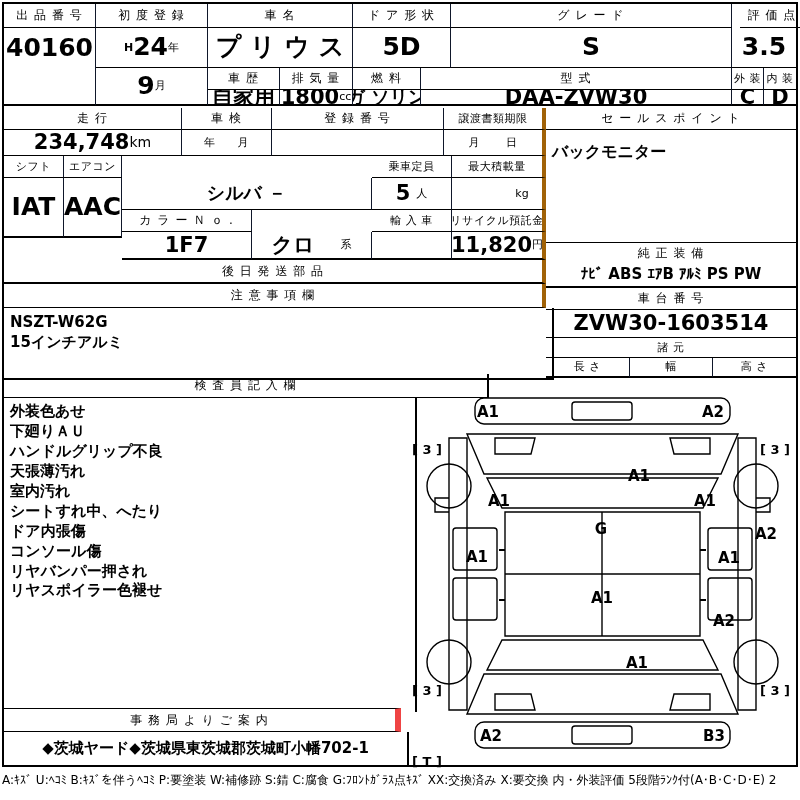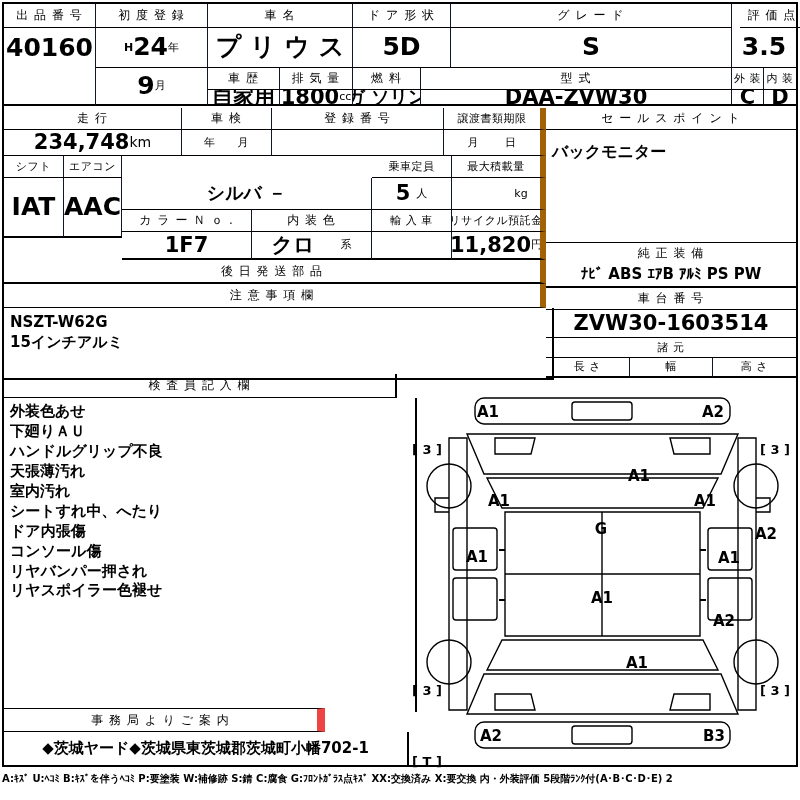--- a/index.html
+++ b/index.html
@@ -36,21 +36,21 @@
     align-items: center;
     justify-content: center;
     overflow: hidden;
     line-height: 1.05;
     white-space: nowrap;
   }
   .bt { border-top: 1px solid #000; }
   .bb { border-bottom: 1px solid #000; }
   .br { border-right: 1px solid #0f172a; }
   .bb2 { border-bottom: 2px solid #000; }
-  .br2 { border-right: 6px solid #a16207; }
+  .br2 { border-right: 4px solid #a16207; }
   .lbl { font-size: 12px; letter-spacing: 1px; }
   .lbl-sm { font-size: 11px; letter-spacing: 0.5px; }
   .val { font-size: 21px; font-weight: bold; }
   .val-lg { font-size: 25px; font-weight: bold; }
   .val-md { font-size: 18px; font-weight: bold; }
   .left { justify-content: flex-start; padding-left: 6px; }
   .sub { font-size: 11px; font-weight: normal; }
   .sup { font-size: 11px; font-weight: bold; vertical-align: super; }
 
   
@@ -78,24 +78,23 @@
     font-weight: bold;
     line-height: 1.35;
     white-space: nowrap;
   }
 
   .footer-legend {
     position: absolute;
     left: 2px;
     top: 772px;
     width: 796px;
-    font-size: 10px;
+    font-size: 12px;
     letter-spacing: 0px;
     white-space: nowrap;
-    font-weight: bold;
   }
 
   .diagram {
     position: absolute;
     left: 409px;
     top: 378px;
     width: 387px;
     height: 293px;
   }
   .dlabel {
@@ -188,21 +187,20 @@
   <div class="cell br bb2 val-lg" style="left:64px; top:178px; width:58px;  height:60px;">AAC</div>
   <div class="cell br bb" style="left:372px;top:178px; width:80px;  height:32px;">
     <span class="val">5</span>
     <span class="sub" style="margin-left:6px;">人</span>
   </div>
   <div class="cell br2 bb" style="left:452px;top:178px; width:94px;  height:32px;">
     <span class="sub" style="margin-left:50px;">kg</span>
   </div>
 
   <div class="cell lbl br bb" style="left:122px;top:210px; width:130px; height:22px;">カ ラ ー Ｎ ｏ .</div>
-  <div class="cell lbl br bb" style="left:252px;top:210px; width:120px; height:22px;">内 装 色</div>
   <div class="cell lbl-sm br bb" style="left:372px;top:210px; width:80px;  height:22px;">輸 入 車</div>
   <div class="cell lbl-sm br2 bb" style="left:452px;top:210px; width:94px;  height:22px;">リサイクル預託金</div>
 
   <div class="cell br bb2 val" style="left:122px;top:232px; width:130px; height:28px;">1F7</div>
   <div class="cell br bb2" style="left:252px;top:232px; width:120px; height:28px;">
     <span class="val">クロ</span>
     <span class="sub" style="margin-left:26px;">系</span>
   </div>
   <div class="cell br bb2" style="left:372px;top:232px; width:80px;  height:28px;"></div>
   <div class="cell br2 bb2" style="left:452px;top:232px; width:94px;  height:28px;">
@@ -221,35 +219,35 @@
     <div>15インチアルミ</div>
   </div>
 
   <div class="cell lbl bb" style="left:546px;top:288px; width:250px; height:22px;">車 台 番 号</div>
   <div class="cell bb val" style="left:546px;top:310px; width:250px; height:28px;">ZVW30-1603514</div>
   <div class="cell lbl-sm bb" style="left:546px;top:338px; width:250px; height:20px;">諸  元</div>
   <div class="cell lbl-sm br bb2" style="left:546px;top:358px; width:84px;  height:20px;">長 さ</div>
   <div class="cell lbl-sm br bb2" style="left:630px;top:358px; width:83px;  height:20px;">幅</div>
   <div class="cell lbl-sm bb2" style="left:713px;top:358px; width:83px;  height:20px;">高 さ</div>
 
-  <div class="cell lbl br2 bb" style="left:4px;  top:374px; width:393px; height:24px; border-right:2px solid #000;">検 査 員 記 入 欄</div>
+  <div class="cell lbl br2 bb" style="left:4px;  top:374px; width:485px; height:24px; border-right:2px solid #000;">検 査 員 記 入 欄</div>
   <div class="notes br2" style="left:4px; top:398px; width:405px; height:310px; border-right:2px solid #000;">
     <div>外装色あせ</div>
     <div>下廻りＡＵ</div>
     <div>ハンドルグリップ不良</div>
     <div>天張薄汚れ</div>
     <div>室内汚れ</div>
     <div>シートすれ中、へたり</div>
     <div>ドア内張傷</div>
     <div>コンソール傷</div>
     <div>リヤバンパー押され</div>
     <div>リヤスポイラー色褪せ</div>
   </div>
 
-  <div class="cell lbl br2 bt bb" style="left:4px;  top:708px; width:321px; height:24px; border-right:8px solid #ef4444;">事 務 局 よ り ご 案 内</div>
+  <div class="cell lbl br2 bt bb" style="left:4px;  top:708px; width:397px; height:24px; border-right:6px solid #ef4444;">事 務 局 よ り ご 案 内</div>
   <div class="cell br2" style="left:4px;  top:732px; width:405px; height:33px; font-size:15px; font-weight:bold; border-right:2px solid #000;">◆茨城ヤード◆茨城県東茨城郡茨城町小幡702-1</div>
 
   <div class="diagram">
     <svg width="387" height="387" viewBox="0 0 387 387" xmlns="http://www.w3.org/2000/svg">
       <g fill="none" stroke="#000" stroke-width="1.4">
 
         <rect x="66" y="20" width="255" height="26" rx="9"></rect>
 
         <path d="M58 56 L329 56 L312 96 L75 96 Z"></path>
 

